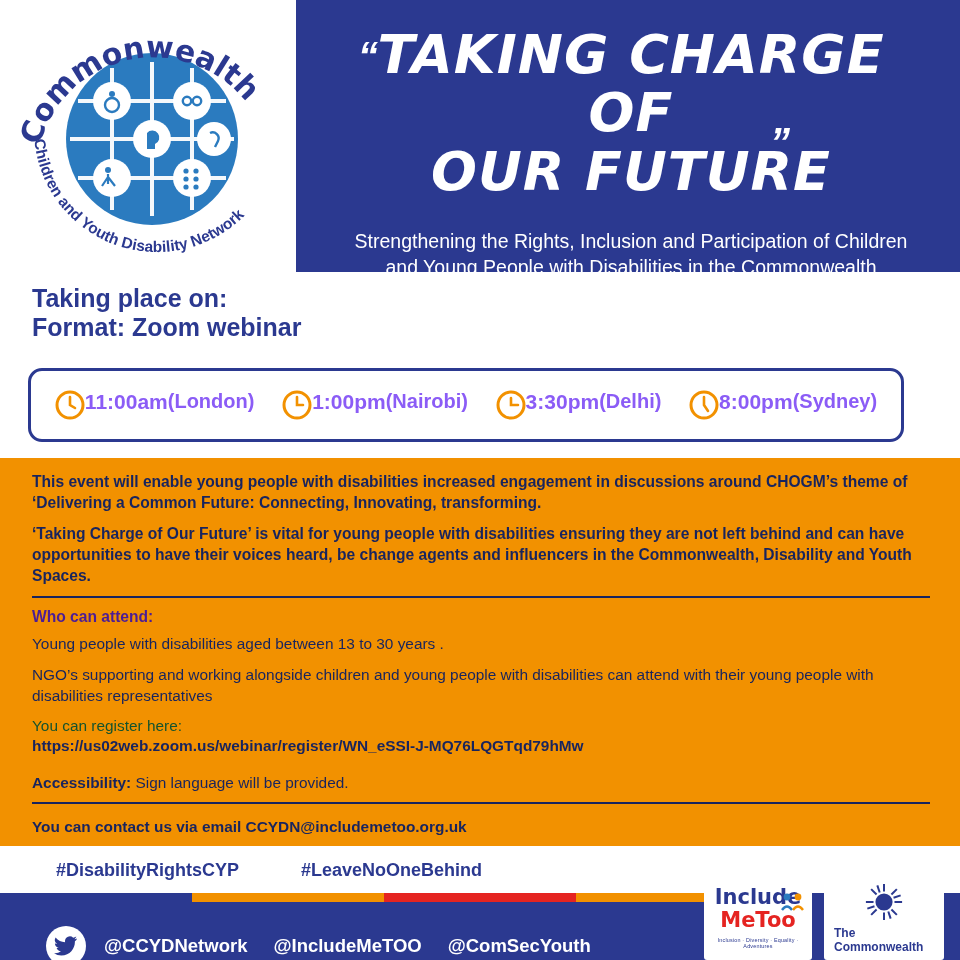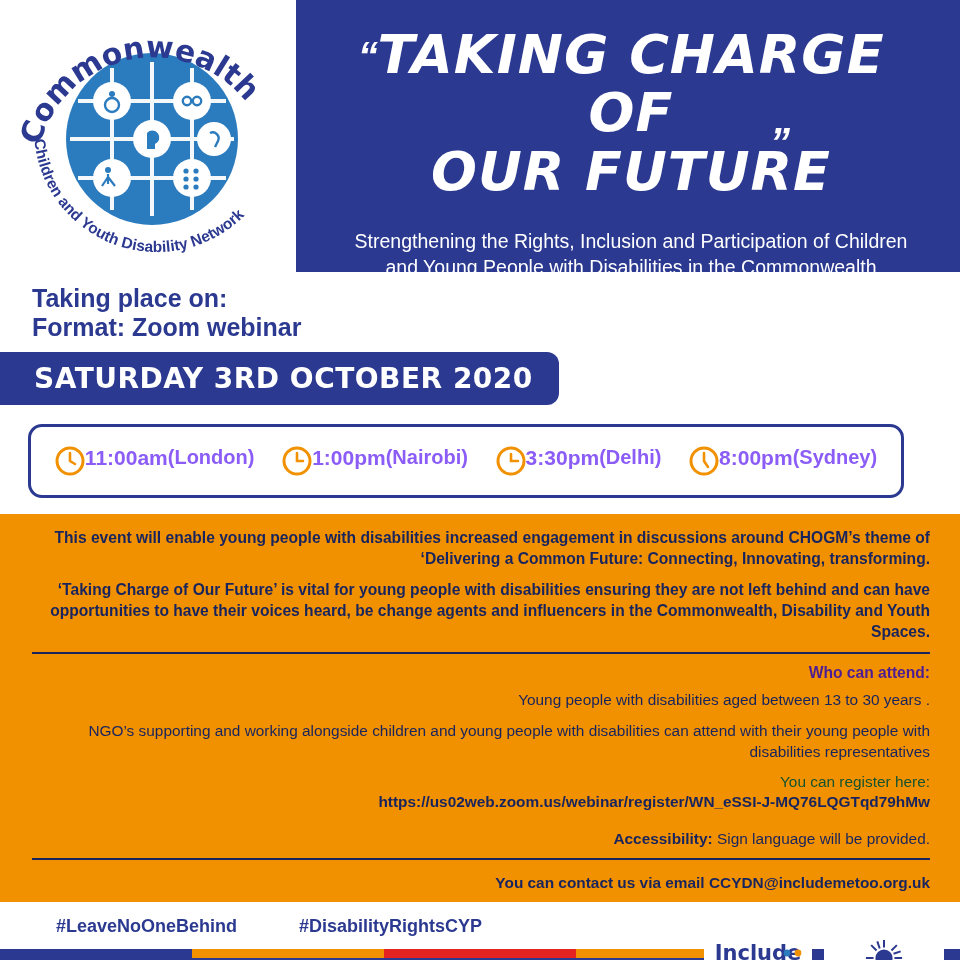--- a/index.html
+++ b/index.html
@@ -132,21 +132,20 @@
     font-weight: 700;
   }
   .clock { flex: 0 0 auto; }
 
   
   .body-orange {
     background: #f29100;
     margin-top: 16px;
     padding: 14px 30px 10px 32px;
     color: #1a2a6c;
-    text-align: right;
   }
   .p-bold {
     font-size: 15.6px;
     font-weight: bold;
     line-height: 1.34;
     color: #18245e;
     margin-bottom: 10px;
   }
   .rule {
     border: none;
@@ -338,23 +337,20 @@
       <div class="subtitle">Strengthening the Rights, Inclusion and Participation of Children and Young People with Disabilities in the Commonwealth</div>
     </div>
   </div>
 
   <div class="taking-row">
     <div class="taking-place">Taking place on:</div>
     <div class="format">Format: Zoom webinar</div>
   </div>
 
   <div class="date-block">
-    <div class="date-holder">
-      <div class="date-banner">SATURDAY 3RD OCTOBER 2020</div>
-    </div>
     <div class="times-frame">
 
       <div class="time-item">
         <svg class="clock" width="30" height="30" viewBox="0 0 30 30">
           <circle cx="15" cy="15" r="13" fill="none" stroke="#f29100" stroke-width="3"></circle>
           <path d="M15 7 L15 15 L20 18" fill="none" stroke="#f29100" stroke-width="2.6" stroke-linecap="round"></path>
         </svg>
         <span class="t">11:00am</span>
         <span class="city">(London)</span>
       </div>
@@ -399,22 +395,22 @@
     <div class="reg-label">You can register here:</div>
     <div class="reg-link">https://us02web.zoom.us/webinar/register/WN_eSSI-J-MQ76LQGTqd79hMw</div>
     <div class="acc">
       <b>Accessibility:</b><span> Sign language will be provided.</span>
     </div>
     <hr class="rule">
     <div class="contact">You can contact us via email CCYDN@includemetoo.org.uk</div>
   </div>
 
   <div class="hashtags">
+    <span>#DisabilityRightsCYP</span>
     <span>#LeaveNoOneBehind</span>
-    <span>#DisabilityRightsCYP</span>
   </div>
 
   <div class="footer">
     <div class="stripes">
       <i style="background:#2b3990"></i>
       <i style="background:#f29100"></i>
       <i style="background:#e52421"></i>
       <i style="background:#f29100"></i>
       <i style="background:#2b3990"></i>
     </div>

